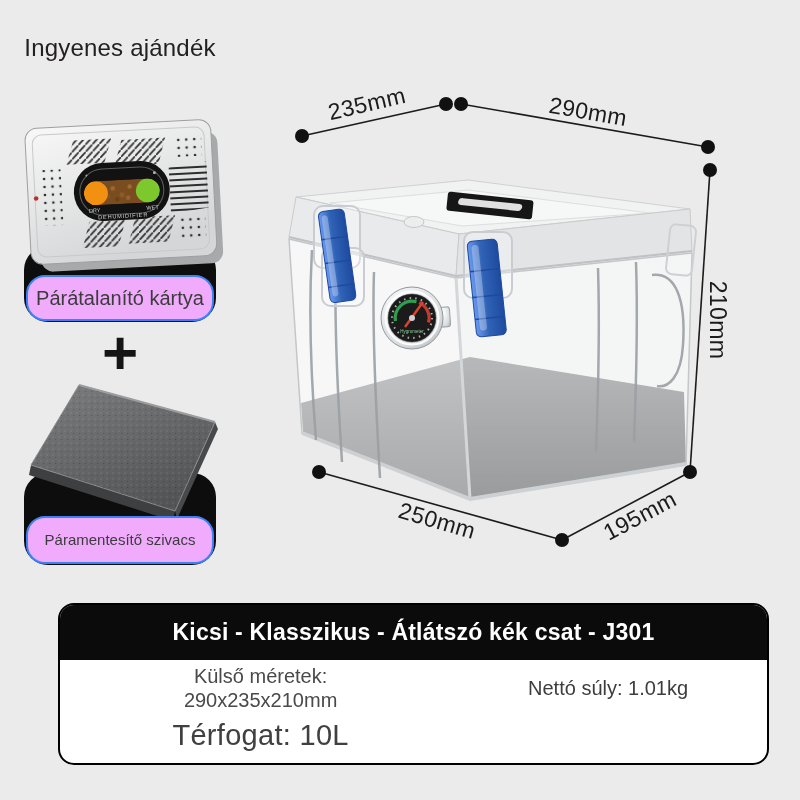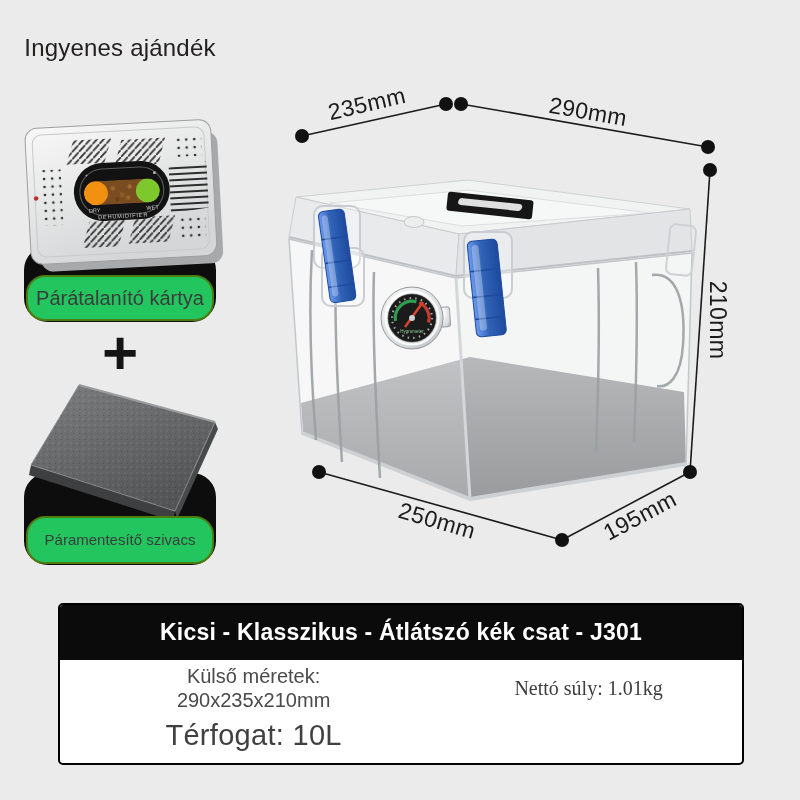--- a/index.html
+++ b/index.html
@@ -6,44 +6,44 @@
   body{width:800px;height:800px;background:#ebebeb;overflow:hidden;
        font-family:"Liberation Sans",sans-serif;position:relative;}
   .abs{position:absolute;}
 
   
   .gift-title{left:10px;top:34px;width:220px;text-align:center;
     font-size:24px;line-height:1.18;color:#232020;letter-spacing:0.2px;}
   .black-pod{background:#0d0d0d;border-radius:24px;}
   .pod1{left:24px;top:246px;width:192px;height:76px;}
   .pod2{left:24px;top:473px;width:192px;height:92px;}
-  .pill-label{background:#22c55e;border:2px solid #4d7c0f;border-radius:19px;
+  .pill-label{background:#f0abfc;border:2px solid #3b82f6;border-radius:19px;
     text-align:center;color:#3c3c3c;font-size:20px;display:flex;
     align-items:center;justify-content:center;line-height:1.12;}
   .label1{left:26px;top:275px;width:184px;height:42px;}
   .label2{left:26px;top:516px;width:184px;height:44px;font-size:15px;}
   .plus{left:20px;top:322px;width:200px;text-align:center;font-size:62px;
     font-weight:900;color:#141414;line-height:1;}
 
   
   .dim-label{font-size:23px;color:#1b1b1b;letter-spacing:0.4px;
     transform-origin:center;white-space:nowrap;}
 
   
   .panel{left:58px;top:603px;width:682px;height:158px;background:#ffffff;
-    border:2px solid #000;border-radius:5px;overflow:hidden;}
+    border:2px solid #000;border-radius:16px;overflow:hidden;padding-left:25px;}
   .panel-header{position:absolute;left:0;top:0;right:0;height:55px;
     background:#0b0b0b;color:#fff;display:flex;align-items:center;
     justify-content:center;font-size:23px;font-weight:600;letter-spacing:0.2px;}
   .panel-body{position:absolute;left:0;top:55px;right:0;bottom:0;
     display:grid;grid-template-columns:56% 44%;grid-template-rows:1fr 1fr;
     align-items:center;padding:4px 6px;}
   .cell{text-align:center;font-size:20px;color:#4a4a4a;line-height:1.22;
     white-space:pre-line;}
-  .cell.weight{color:#3d3d3d;font-family:Liberation Serif, serif;}
+  .cell.weight{color:#3d3d3d;}
   .cell.volume{font-size:29px;color:#404040;letter-spacing:0.3px;}
 </style>
 </head>
 <body>
 
 <div class="abs gift-title">Ingyenes ajándék</div>
 
 <div class="abs black-pod pod1"></div>
 
 <svg class="abs" style="left:18px;top:108px;" width="206" height="172" viewBox="0 0 206 172">

